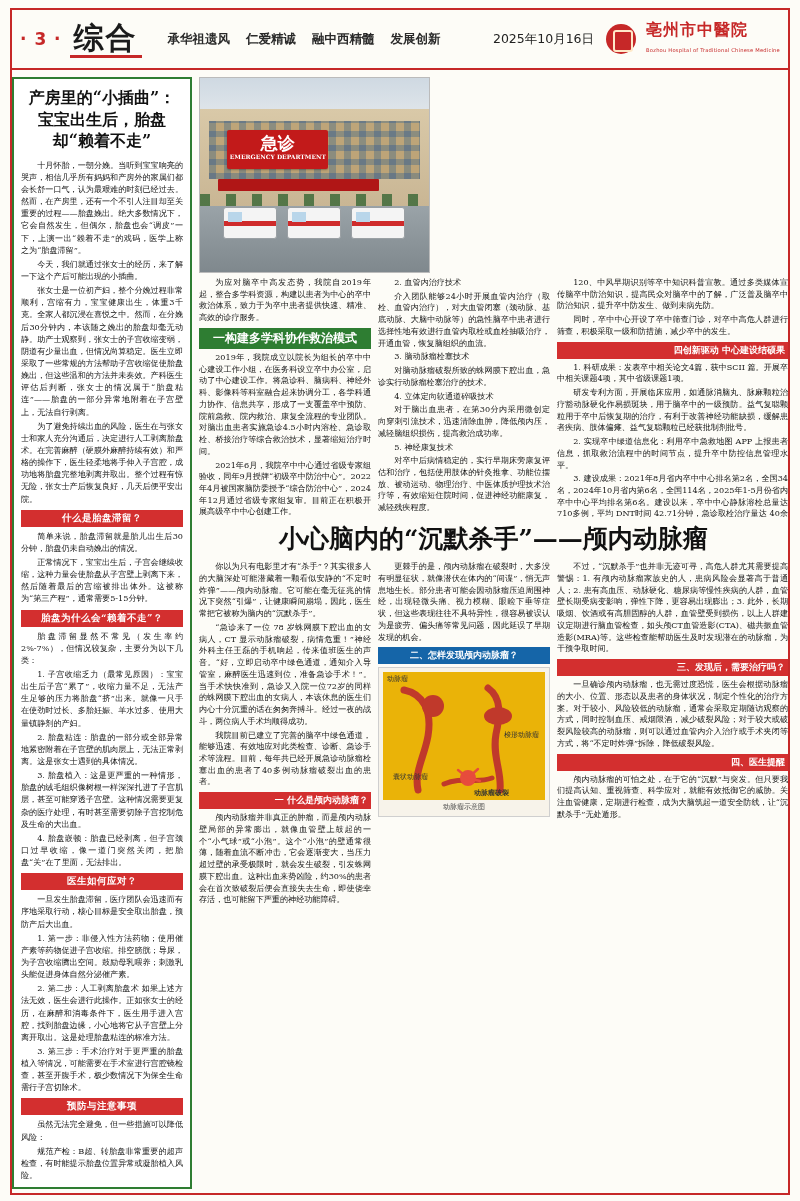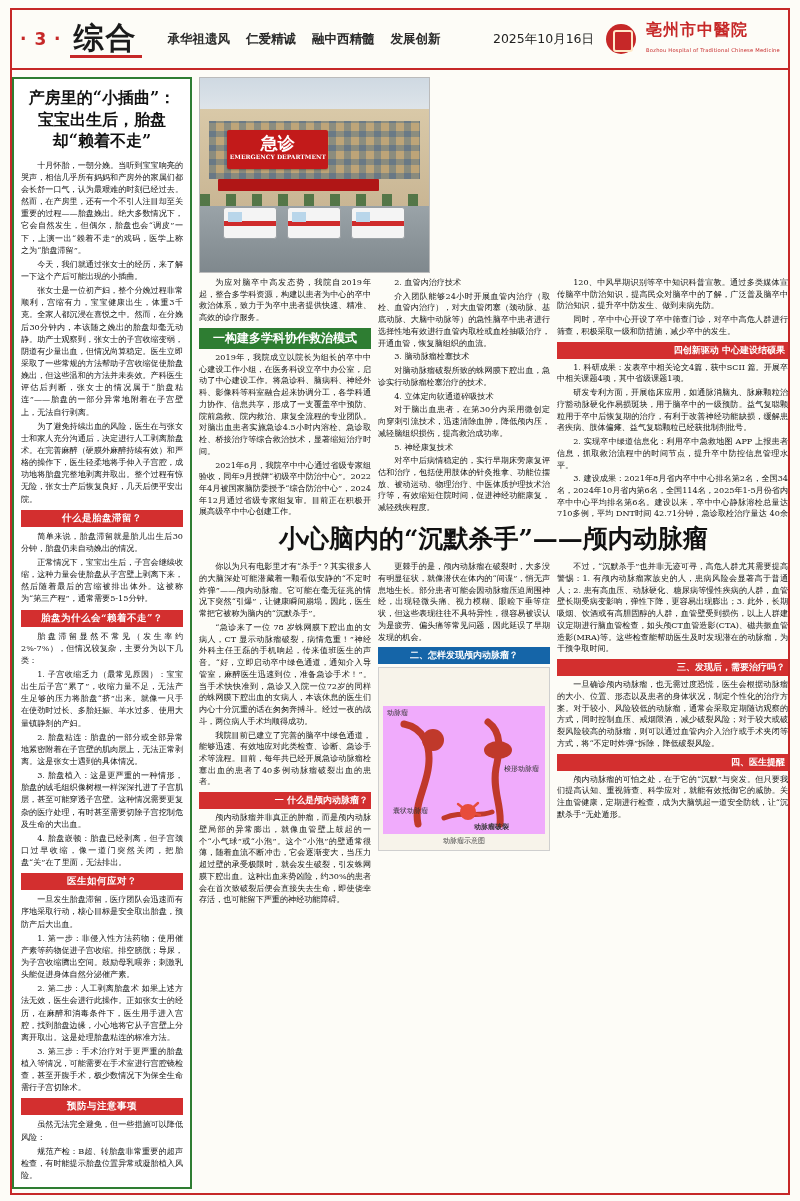--- a/index.html
+++ b/index.html
@@ -93,21 +93,21 @@
   
   .feature-head{
     font-family:"DejaVu Serif","Liberation Serif",serif;
     font-size:25px;font-weight:bold;text-align:center;color:#111;margin:6px 0 7px 0;line-height:1.25;
   }
 
   
   .illus{border:1px solid #cfcfcf;background:#f7f3ea;padding:4px;box-sizing:border-box;}
   .illus .cap{font-size:7px;color:#444;text-align:center;margin-top:2px;font-family:"DejaVu Serif","Liberation Serif",serif;}
   .illus .lbl{font-size:7px;color:#333;font-family:"DejaVu Serif","Liberation Serif",serif;}
-  .illus-inner{position:relative;height:128px;background:#f0abfc;margin-top:34px;}
+  .illus-inner{position:relative;height:128px;background:#eab308;}
 
   
   .sec-red{display:block;background:#d32f2f;color:#fff;font-size:9px;font-weight:bold;padding:2px 3px;margin:4px 0 3px 0;text-align:right;font-family:"DejaVu Serif","Liberation Serif",serif;}
   .sec-green{display:block;background:#2e7d32;color:#fff;font-size:12px;font-weight:bold;padding:2px 3px;margin:4px 0 3px 0;text-align:center;font-family:"DejaVu Serif","Liberation Serif",serif;}
   .sec-blue{display:block;background:#1565a8;color:#fff;font-size:9px;font-weight:bold;padding:2px 3px;margin:4px 0 3px 0;text-align:center;font-family:"DejaVu Serif","Liberation Serif",serif;}
   .scroll-col{overflow:hidden;height:100%;}
 </style>
 </head>
 <body>
 

